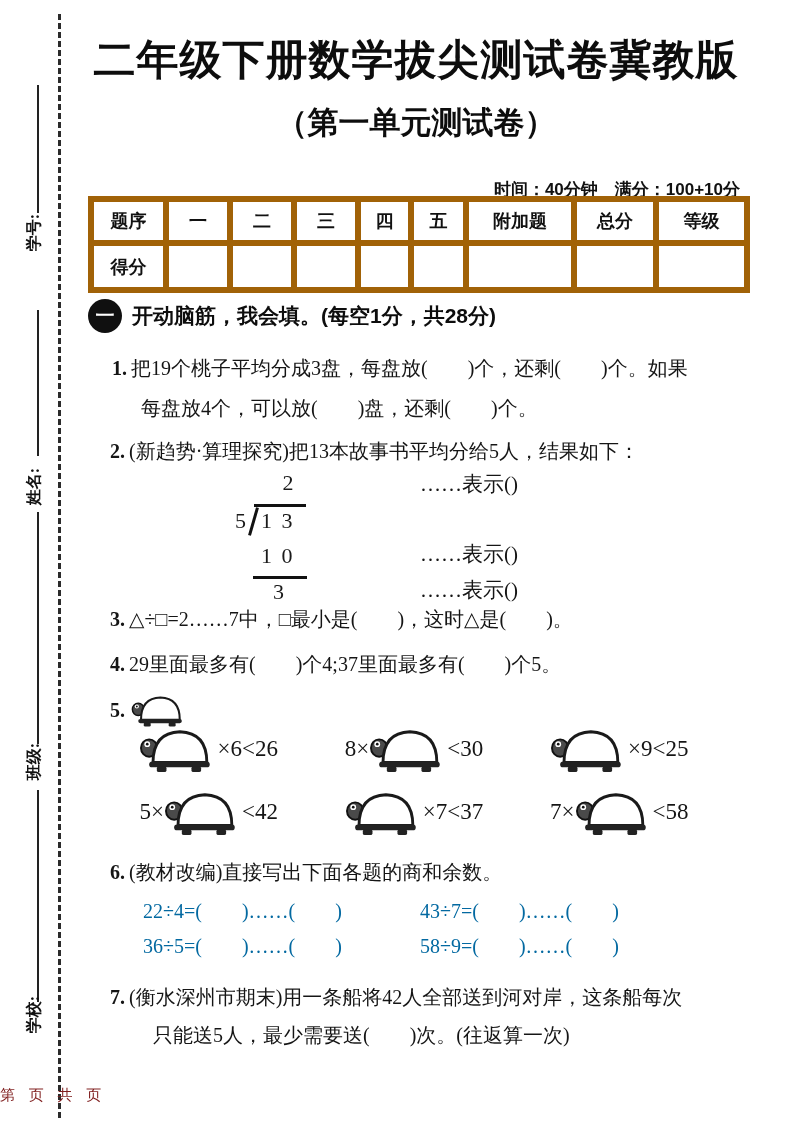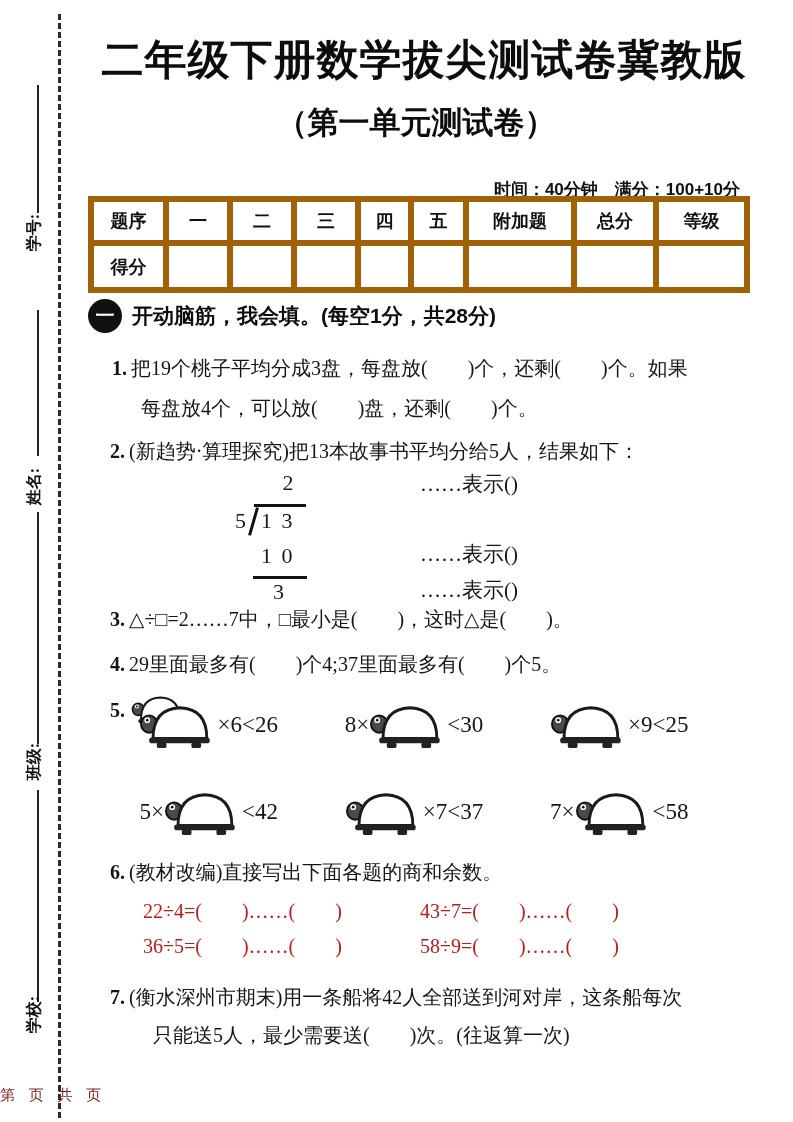--- a/index.html
+++ b/index.html
@@ -13,21 +13,21 @@
   .side-line{position:absolute;left:37px;width:2px;background:#222;}
   .side-label{
     position:absolute;left:6px;width:56px;text-align:center;
     transform:rotate(-90deg);font-size:16px;font-weight:bold;
     white-space:nowrap;color:#111;
   }
   
   .title{
     position:absolute;left:88px;top:32px;width:656px;text-align:center;
     font-family:"Liberation Sans","DejaVu Sans",sans-serif;
-    font-weight:bold;font-size:42px;letter-spacing:1px;white-space:nowrap;color:#0d0d0d;margin-left:8px;
+    font-weight:bold;font-size:42px;letter-spacing:1px;white-space:nowrap;color:#0d0d0d;
   }
   .subtitle{
     position:absolute;left:88px;top:102px;width:656px;text-align:center;
     font-family:"Liberation Sans","DejaVu Sans",sans-serif;
     font-weight:bold;font-size:31px;white-space:pre;color:#0d0d0d;
   }
   .meta{
     position:absolute;left:88px;top:178px;width:652px;text-align:right;
     font-family:"Liberation Sans","DejaVu Sans",sans-serif;
     font-weight:bold;font-size:17px;white-space:pre;color:#111;
@@ -68,21 +68,21 @@
   .ld-ann{
     position:absolute;left:310px;width:318px;display:flex;justify-content:center;
     font-size:21px;line-height:28px;white-space:pre;color:#151515;
   }
   
   .turtle-row{position:absolute;left:106px;width:616px;display:flex;}
   .turtle-cell{flex:1 1 0;display:flex;align-items:center;justify-content:center;font-size:23px;white-space:pre;color:#151515;}
   .turtle-cell svg{display:block;}
   .inline-turtle{vertical-align:middle;margin:0 2px;}
   
-  .eq{position:absolute;font-size:20px;white-space:pre;color:#b91c1c;}
+  .eq{position:absolute;font-size:20px;white-space:pre;color:#0369a1;}
   
   .footer{
     position:absolute;left:0;top:1086px;width:790px;
     font-size:15px;letter-spacing:5px;color:#7f1d1d;
   }
 </style>
 </head>
 <body>
 
 <div class="seal-dash"></div>
@@ -174,21 +174,21 @@
     <ellipse cx="10" cy="25" rx="8.5" ry="9" fill="#4a4a4a" stroke="#111" stroke-width="2"></ellipse>
     <circle cx="8" cy="21" r="3" fill="#fff"></circle>
       <circle cx="8" cy="21" r="1.4" fill="#111"></circle>
     <path d="M14,40 Q14,9 42,8 Q70,9 70,40 Z" fill="#fff" stroke="#1a1a1a" stroke-width="3"></path>
     <rect x="10" y="39" width="63" height="6" rx="3" fill="#222"></rect>
     <rect x="18" y="44" width="10" height="6" rx="2" fill="#222"></rect>
     <rect x="54" y="44" width="10" height="6" rx="2" fill="#222"></rect>
   </svg>
 </div>
 
-<div class="turtle-row" style="top:700px;">
+<div class="turtle-row" style="top:724px;">
   <div class="turtle-cell">
     <span></span>
     <svg width="78" height="50" viewBox="0 0 80 52">
         <ellipse cx="10" cy="25" rx="8.5" ry="9" fill="#4a4a4a" stroke="#111" stroke-width="2"></ellipse>
         <circle cx="8" cy="21" r="3" fill="#fff"></circle>
         <circle cx="8" cy="21" r="1.4" fill="#111"></circle>
         <path d="M14,40 Q14,9 42,8 Q70,9 70,40 Z" fill="#fff" stroke="#1a1a1a" stroke-width="3"></path>
         <rect x="10" y="39" width="63" height="6" rx="3" fill="#222"></rect>
         <rect x="18" y="44" width="10" height="6" rx="2" fill="#222"></rect>
         <rect x="54" y="44" width="10" height="6" rx="2" fill="#222"></rect>

